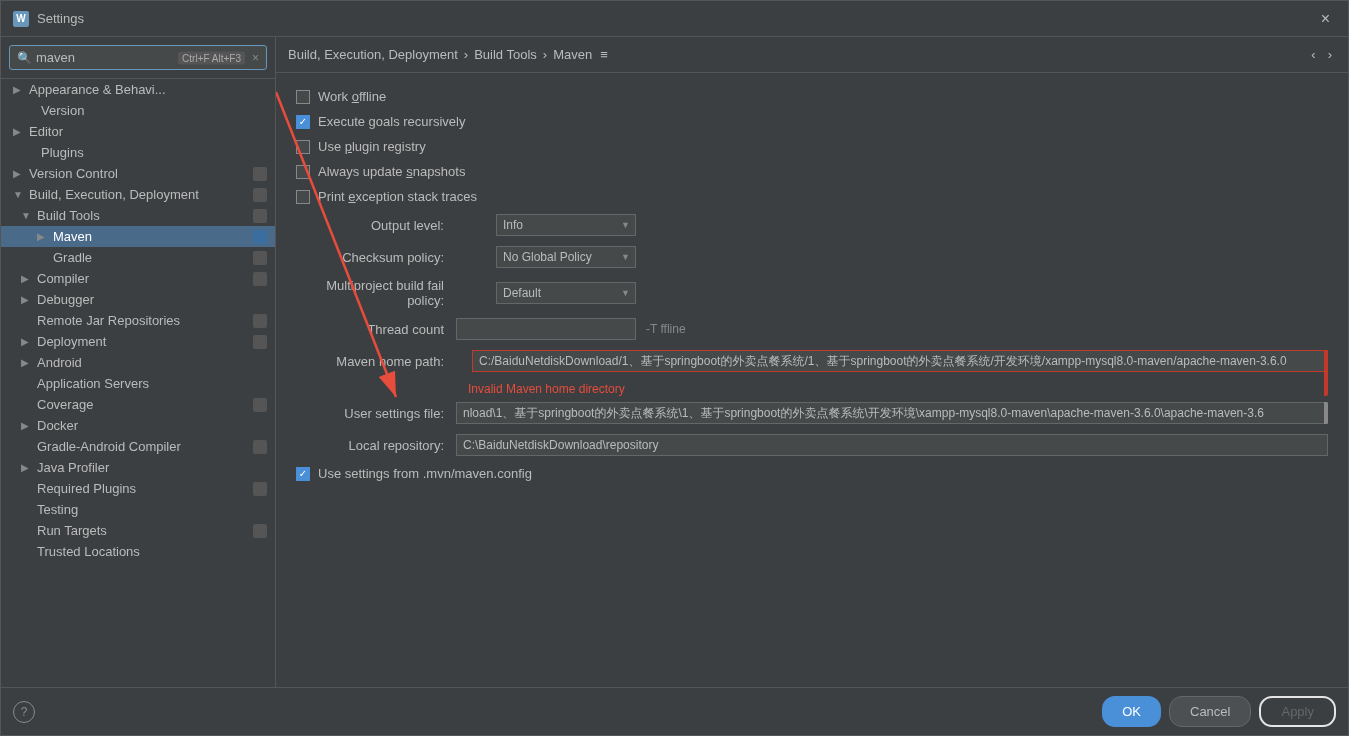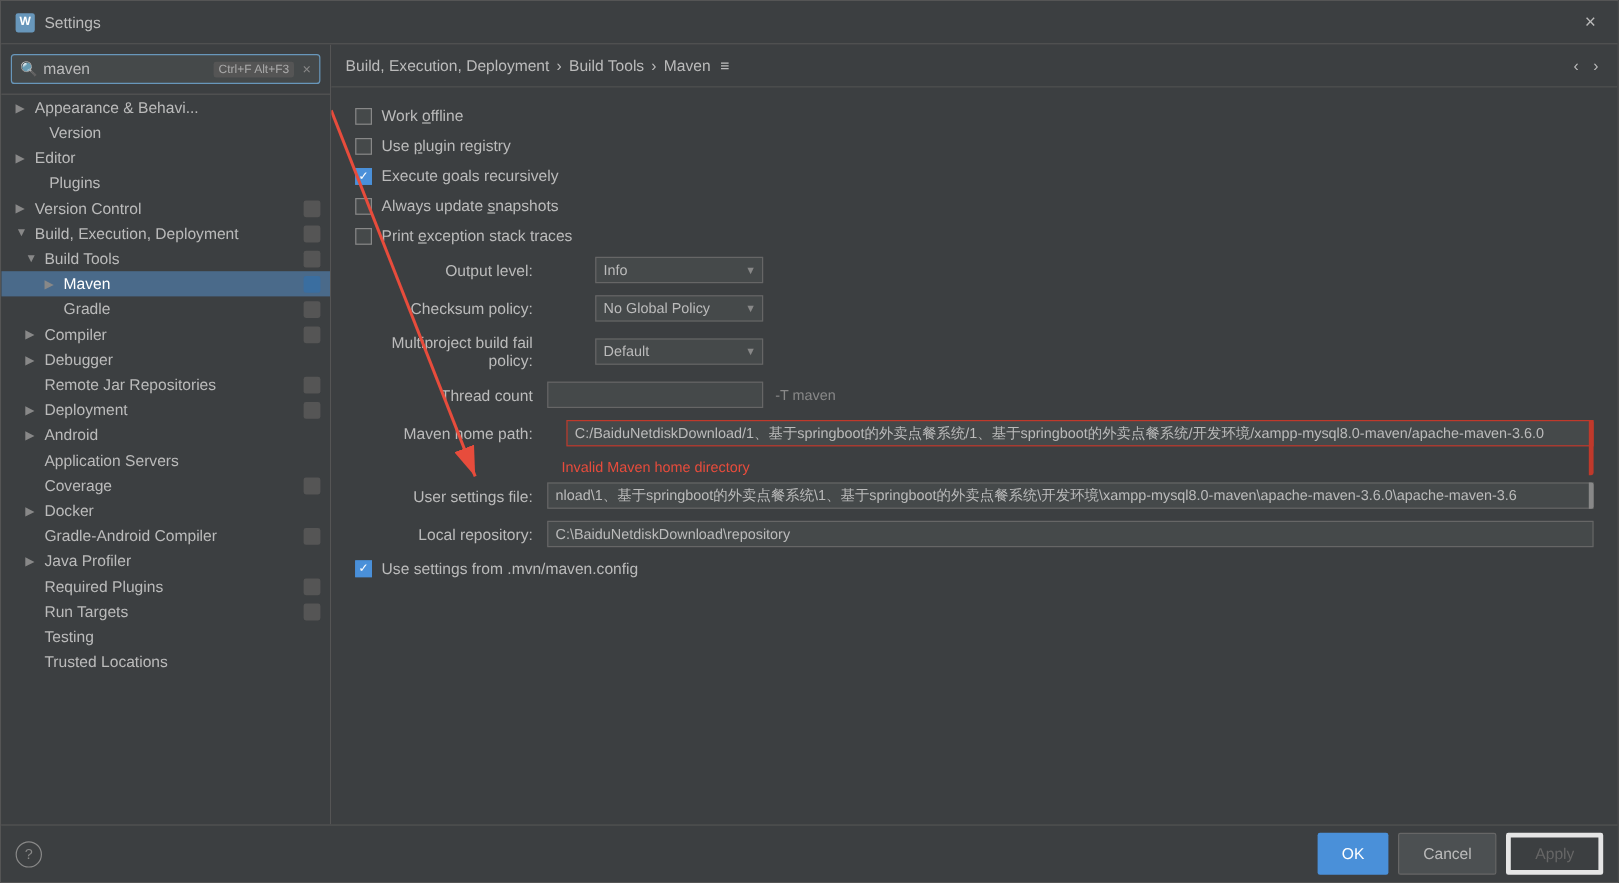--- a/index.html
+++ b/index.html
@@ -290,39 +290,39 @@
       cursor: pointer;
       font-size: 12px;
     }
     .bottom-actions {
       margin-left: auto;
       display: flex;
       gap: 8px;
     }
     .btn {
       padding: 6px 20px;
-      border-radius: 2px;
+      border-radius: 13px;
       cursor: pointer;
       font-size: 13px;
       border: none;
       outline: none;
     }
     .btn-ok {
       background: #4a90d9;
       color: white;
     }
     .btn-cancel {
       background: #4c5052;
       color: #bbb;
       border: 1px solid #666;
     }
     .btn-apply {
       background: transparent;
       color: #666;
-      border: 4px solid #e5e5e5;
+      border: 2px solid #e5e5e5;
     }
     .svg-overlay {
       position: absolute;
       top: 0;
       left: 0;
       pointer-events: none;
       z-index: 50;
     }
   </style>
 </head>
@@ -437,26 +437,26 @@
           <span class="arrow">▶</span>
           <span class="nav-item-label">Java Profiler</span>
         </div>
         <div class="nav-item indent-1" style="padding-left:20px">
           <span class="arrow"></span>
           <span class="nav-item-label">Required Plugins</span>
           <span class="badge" style="background:#555;width:14px;height:14px;border-radius:2px;"></span>
         </div>
         <div class="nav-item indent-1" style="padding-left:20px">
           <span class="arrow"></span>
+          <span class="nav-item-label">Testing</span>
+        </div>
+        <div class="nav-item indent-1" style="padding-left:20px">
+          <span class="arrow"></span>
           <span class="nav-item-label">Run Targets</span>
           <span class="badge" style="background:#555;width:14px;height:14px;border-radius:2px;"></span>
-        </div>
-        <div class="nav-item indent-1" style="padding-left:20px">
-          <span class="arrow"></span>
-          <span class="nav-item-label">Testing</span>
         </div>
         <div class="nav-item indent-1" style="padding-left:20px">
           <span class="arrow"></span>
           <span class="nav-item-label">Trusted Locations</span>
         </div>
 
       </div>
     </div>
 
     <div class="right-panel" style="position:relative;">
@@ -475,27 +475,27 @@
       </div>
 
       <div class="settings-area">
 
         <div class="option-row">
           <div class="checkbox"></div>
           <span class="option-label">Work <u>o</u>ffline</span>
         </div>
 
         <div class="option-row">
+          <div class="checkbox checked"></div>
+          <span class="option-label">Execute <u>g</u>oals recursively</span>
+        </div>
+
+        <div class="option-row">
           <div class="checkbox"></div>
           <span class="option-label">Use <u>p</u>lugin registry</span>
-        </div>
-
-        <div class="option-row">
-          <div class="checkbox checked"></div>
-          <span class="option-label">Execute <u>g</u>oals recursively</span>
         </div>
 
         <div class="option-row">
           <div class="checkbox"></div>
           <span class="option-label">Always update <u>s</u>napshots</span>
         </div>
 
         <div class="option-row">
           <div class="checkbox"></div>
           <span class="option-label">Print <u>e</u>xception stack traces</span>
@@ -534,21 +534,21 @@
               <option>Never</option>
               <option>At End</option>
               <option>Immediately</option>
             </select>
           </div>
         </div>
 
         <div class="field-row">
           <span class="field-label">Thread count</span>
           <input class="thread-input" type="text" value="" style="width: 180px; background: rgb(69, 73, 74); border: 1px solid rgb(102, 102, 102); color: rgb(187, 187, 187); padding: 3px 6px; font-size: 12px; outline: none;">
-          <span class="thread-option-label">-T maven</span>
+          <span class="thread-option-label">-T ffline</span>
         </div>
 
         <div style="position:relative;">
           <div class="field-row">
             <span class="field-label">Maven home path:</span>
             <input class="field-input error" type="text" value="C:/BaiduNetdiskDownload/1、基于springboot的外卖点餐系统/1、基于springboot的外卖点餐系统/开发环境/xampp-mysql8.0-maven/apache-maven-3.6.0" style="flex: 1 1 0%; background: rgb(69, 73, 74); color: rgb(187, 187, 187); padding: 3px 6px; font-size: 12px; outline: none; border: 1px solid rgb(192, 57, 43);">
             <div style="position:absolute;right:0;top:0;width:4px;height:100%;background:#c0392b;border-radius:0 2px 2px 0;"></div>
           </div>
           <div class="error-message" style="padding-left:168px;margin-bottom:6px;">Invalid Maven home directory</div>
         </div>

